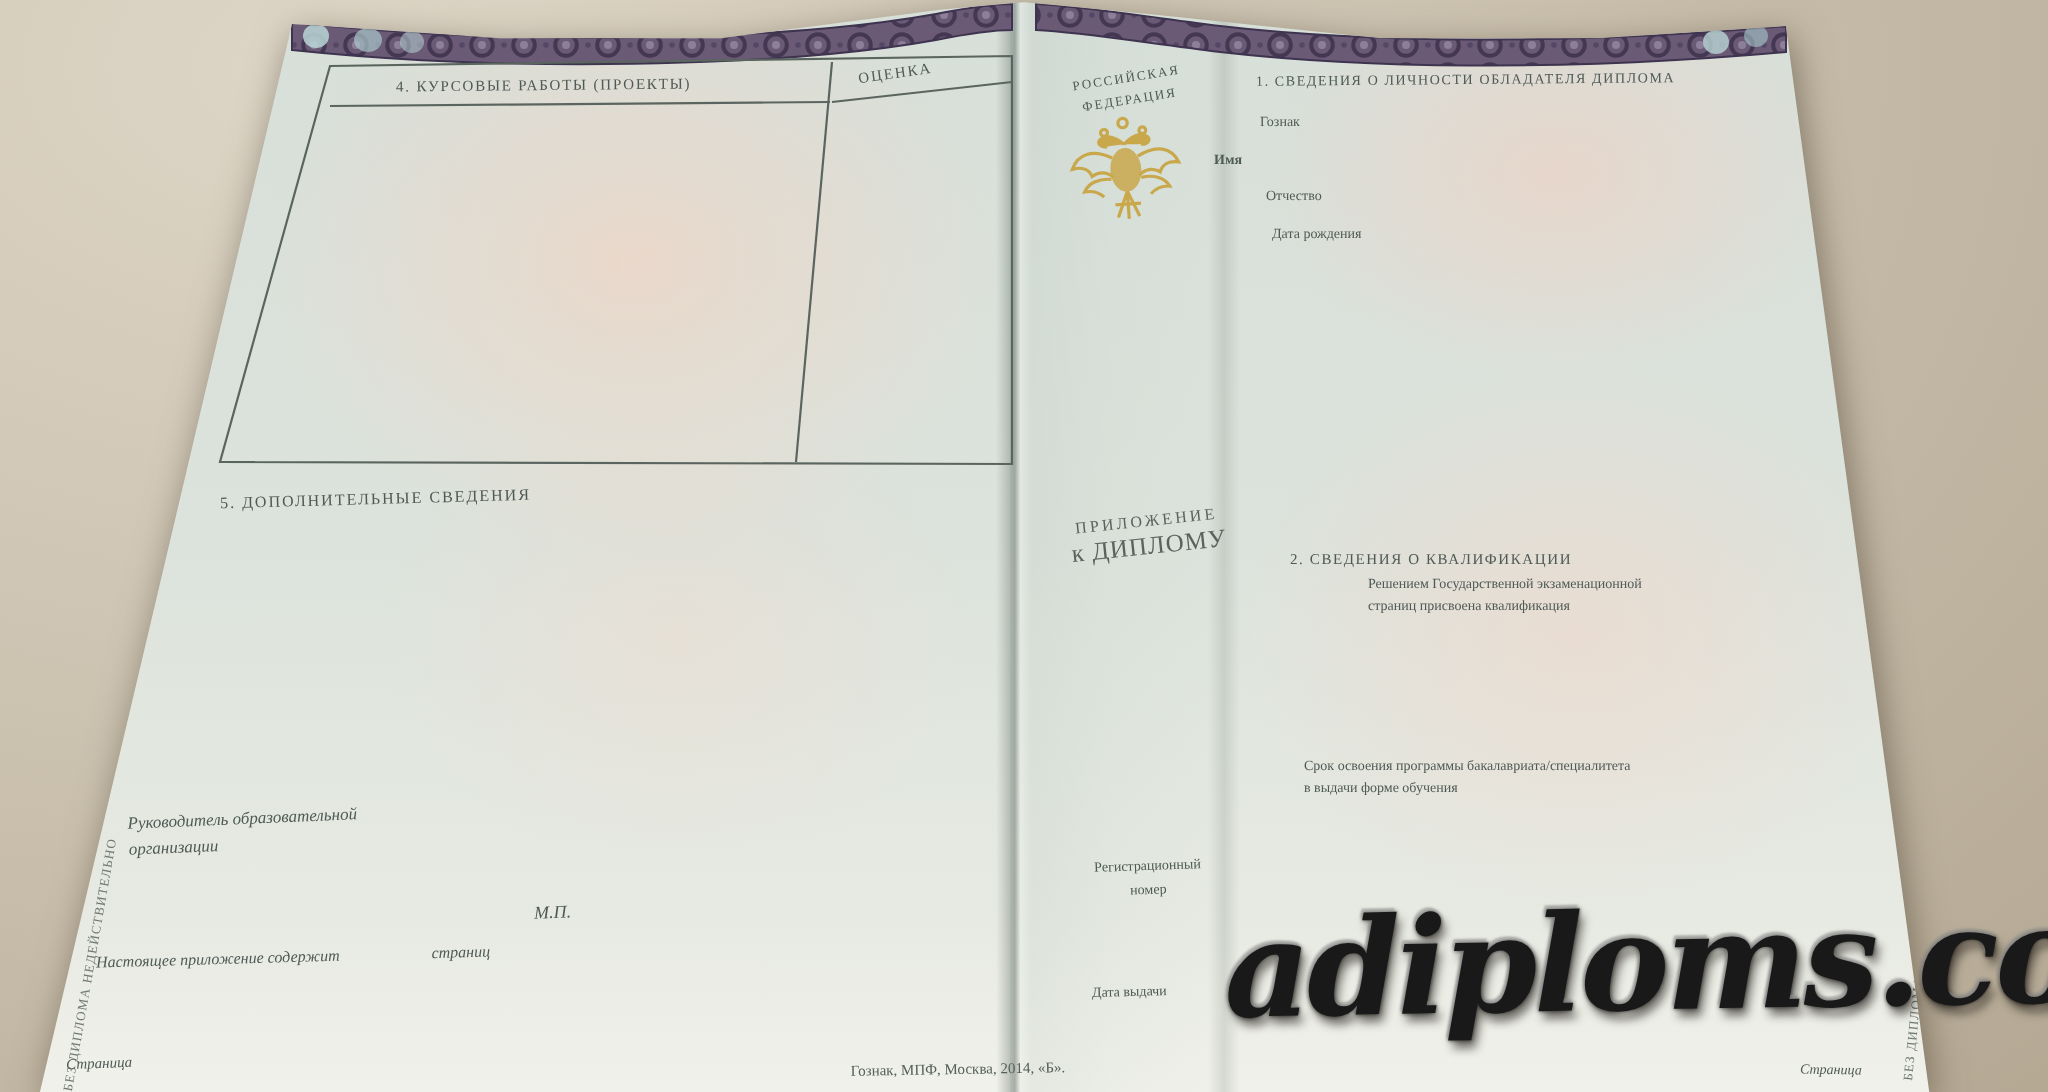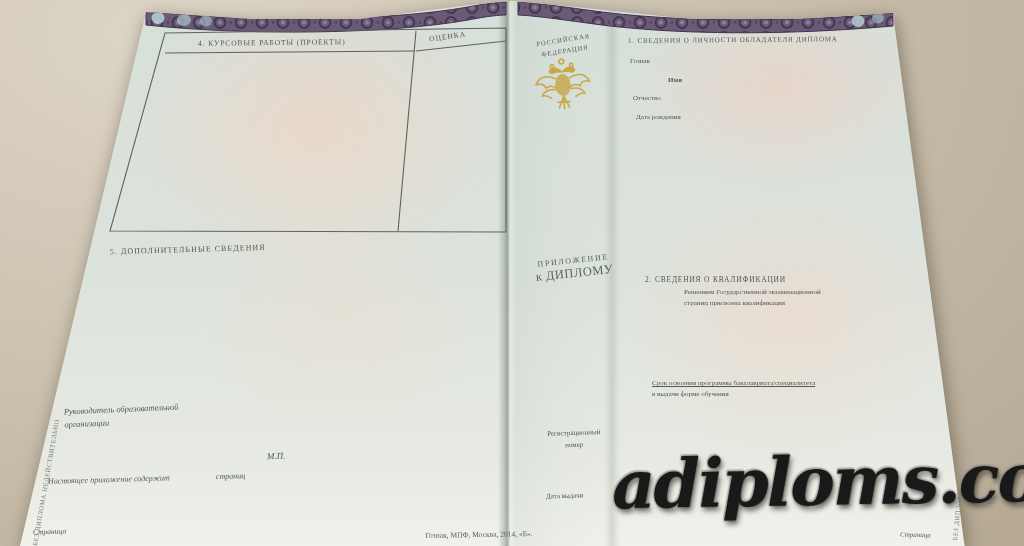--- a/index.html
+++ b/index.html
@@ -133,34 +133,34 @@
       <span style="display:block;">номер</span>
     </div>
 
     <div class="t" style="left:546px;top:492px;font-size:7px;transform:rotate(-1.5deg);">Дата выдачи</div>
 
     <div class="t" style="left:384px;top:530px;width:190px;text-align:center;font-size:7.5px;transform:rotate(-1deg);color:#55605a;">Гознак, МПФ, Москва, 2014, «Б».</div>
 
     <div class="t" style="left:628px;top:36px;font-size:7px;letter-spacing:.8px;transform:rotate(-0.5deg);">1. СВЕДЕНИЯ О ЛИЧНОСТИ ОБЛАДАТЕЛЯ ДИПЛОМА</div>
 
     <div class="t" style="left:630px;top:57px;font-size:7px;">Гознак</div>
-    <div class="t" style="left:668px;top:76px;font-size:7px;font-weight:bold;">Имя</div>
+    <div class="t" style="left:607px;top:76px;font-size:7px;font-weight:bold;">Имя</div>
     <div class="t" style="left:633px;top:94px;font-size:7px;">Отчество</div>
     <div class="t" style="left:636px;top:113px;font-size:7px;">Дата рождения</div>
 
 
     <div class="t" style="left:645px;top:275px;font-size:7.5px;letter-spacing:.8px;">2. СВЕДЕНИЯ О КВАЛИФИКАЦИИ</div>
 
     <div class="t" style="left:684px;top:287px;font-size:7px;line-height:1.55;">
       <span style="display:block;">Решением Государственной экзаменационной</span>
       <span style="display:block;">страниц присвоена квалификация</span>
     </div>
 
     <div class="t" style="left:652px;top:378px;font-size:7px;line-height:1.55;">
-      <span style="display:block;text-decoration:underline;">Срок освоения программы бакалавриата/специалитета</span>
+      <span style="display:block;">Срок освоения программы бакалавриата/специалитета</span>
       <span style="display:block;">в выдачи форме обучения</span>
     </div>
 
     <div class="t it" style="left:900px;top:531px;font-size:7px;transform:rotate(1deg);">Страница</div>
 
     <div class="t vtext" style="left:951px;top:540px;width:150px;font-size:6.5px;transform:rotate(-84deg);transform-origin:0 0;">БЕЗ ДИПЛОМА НЕДЕЙСТВИТЕЛЬНО</div>
 
   </div>
 </div>
 

